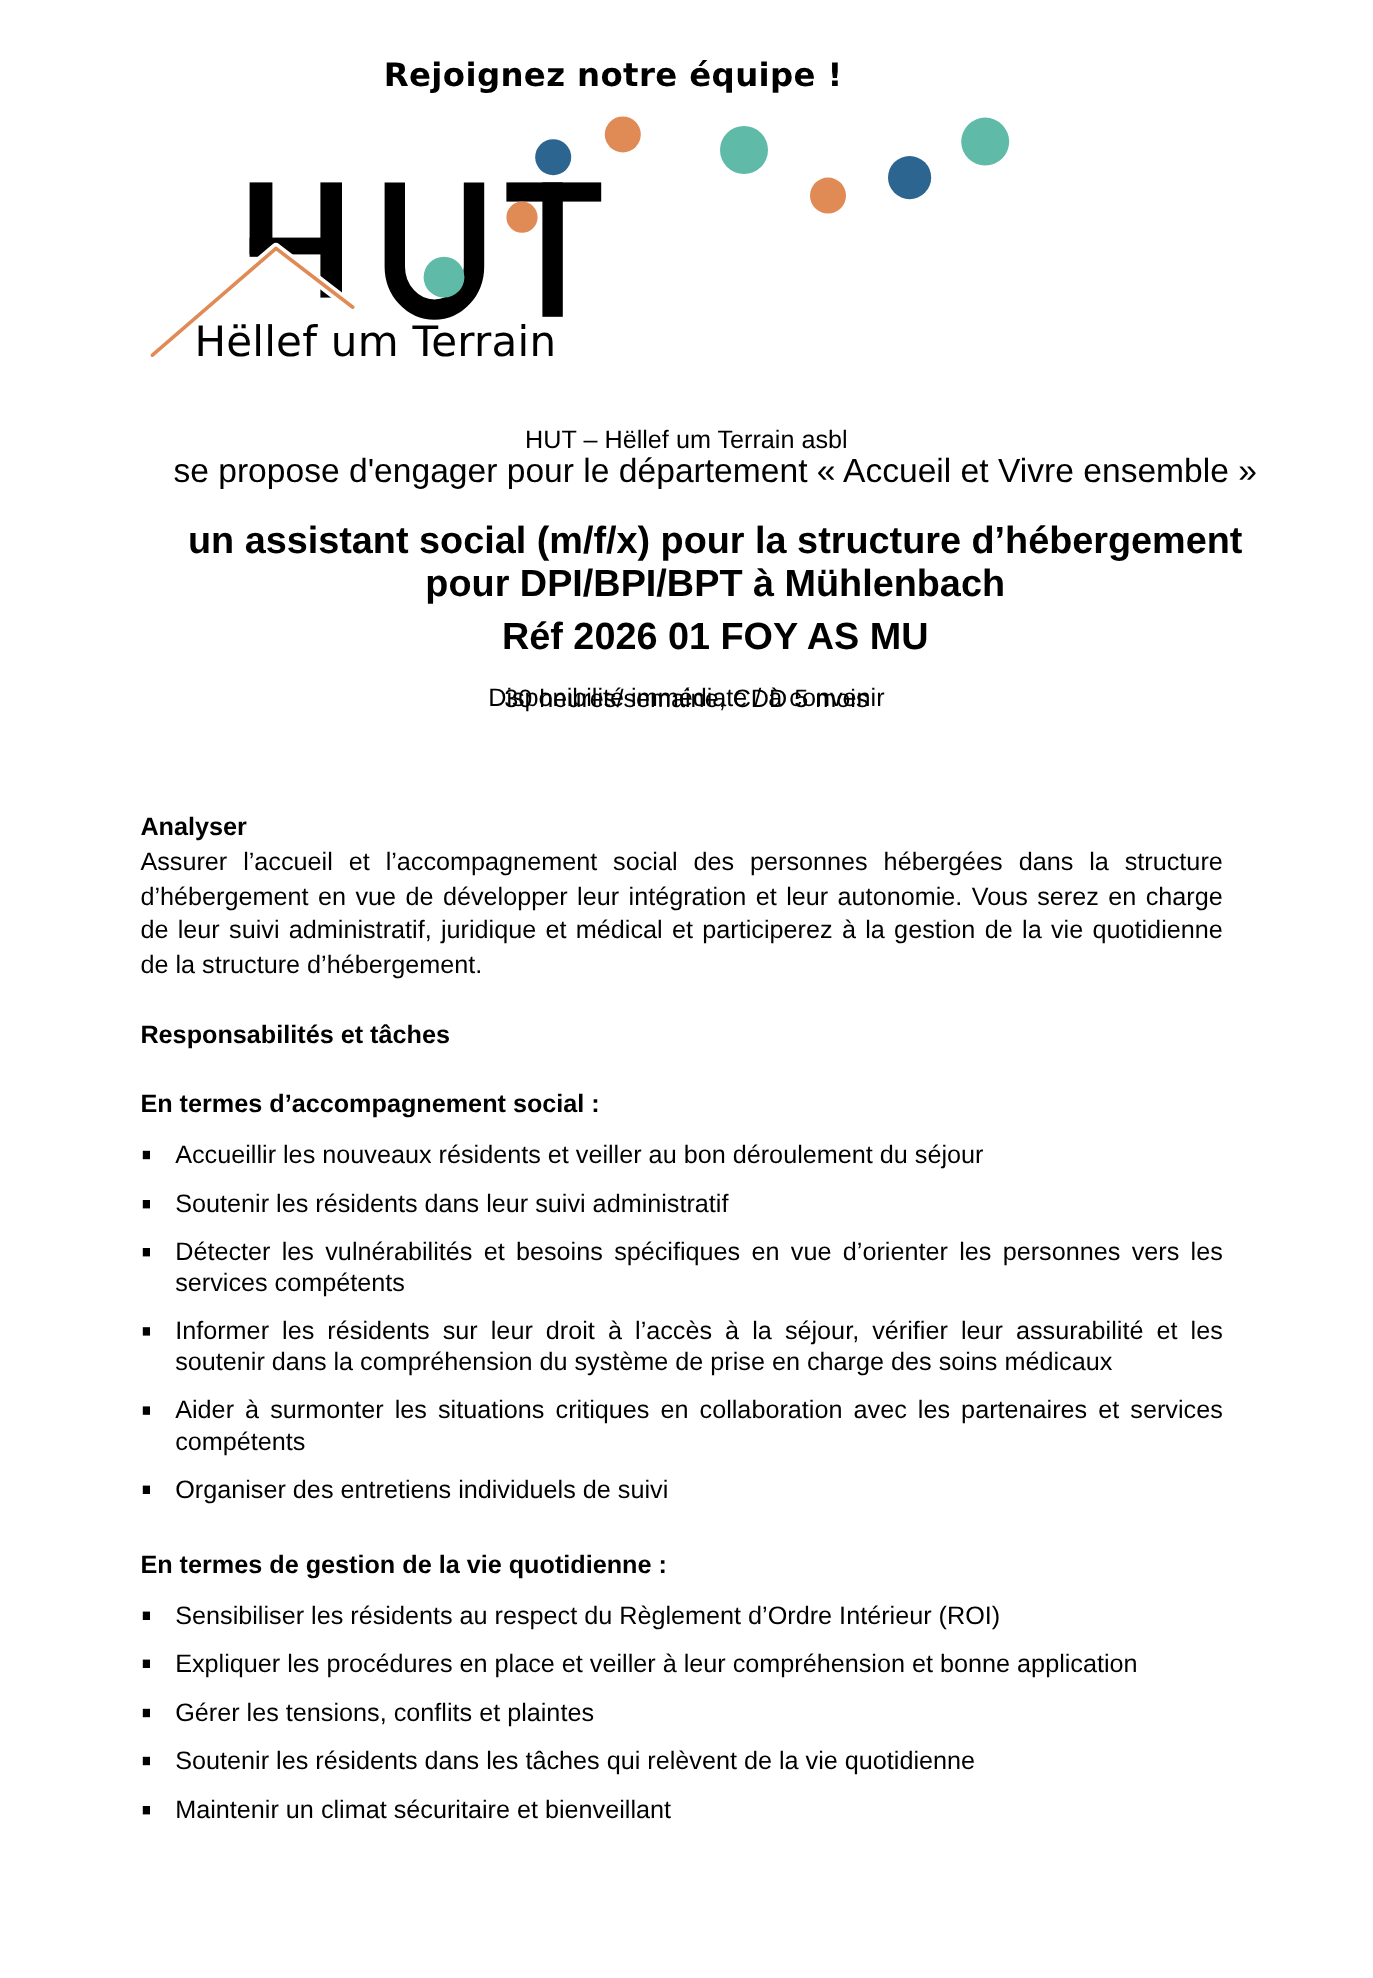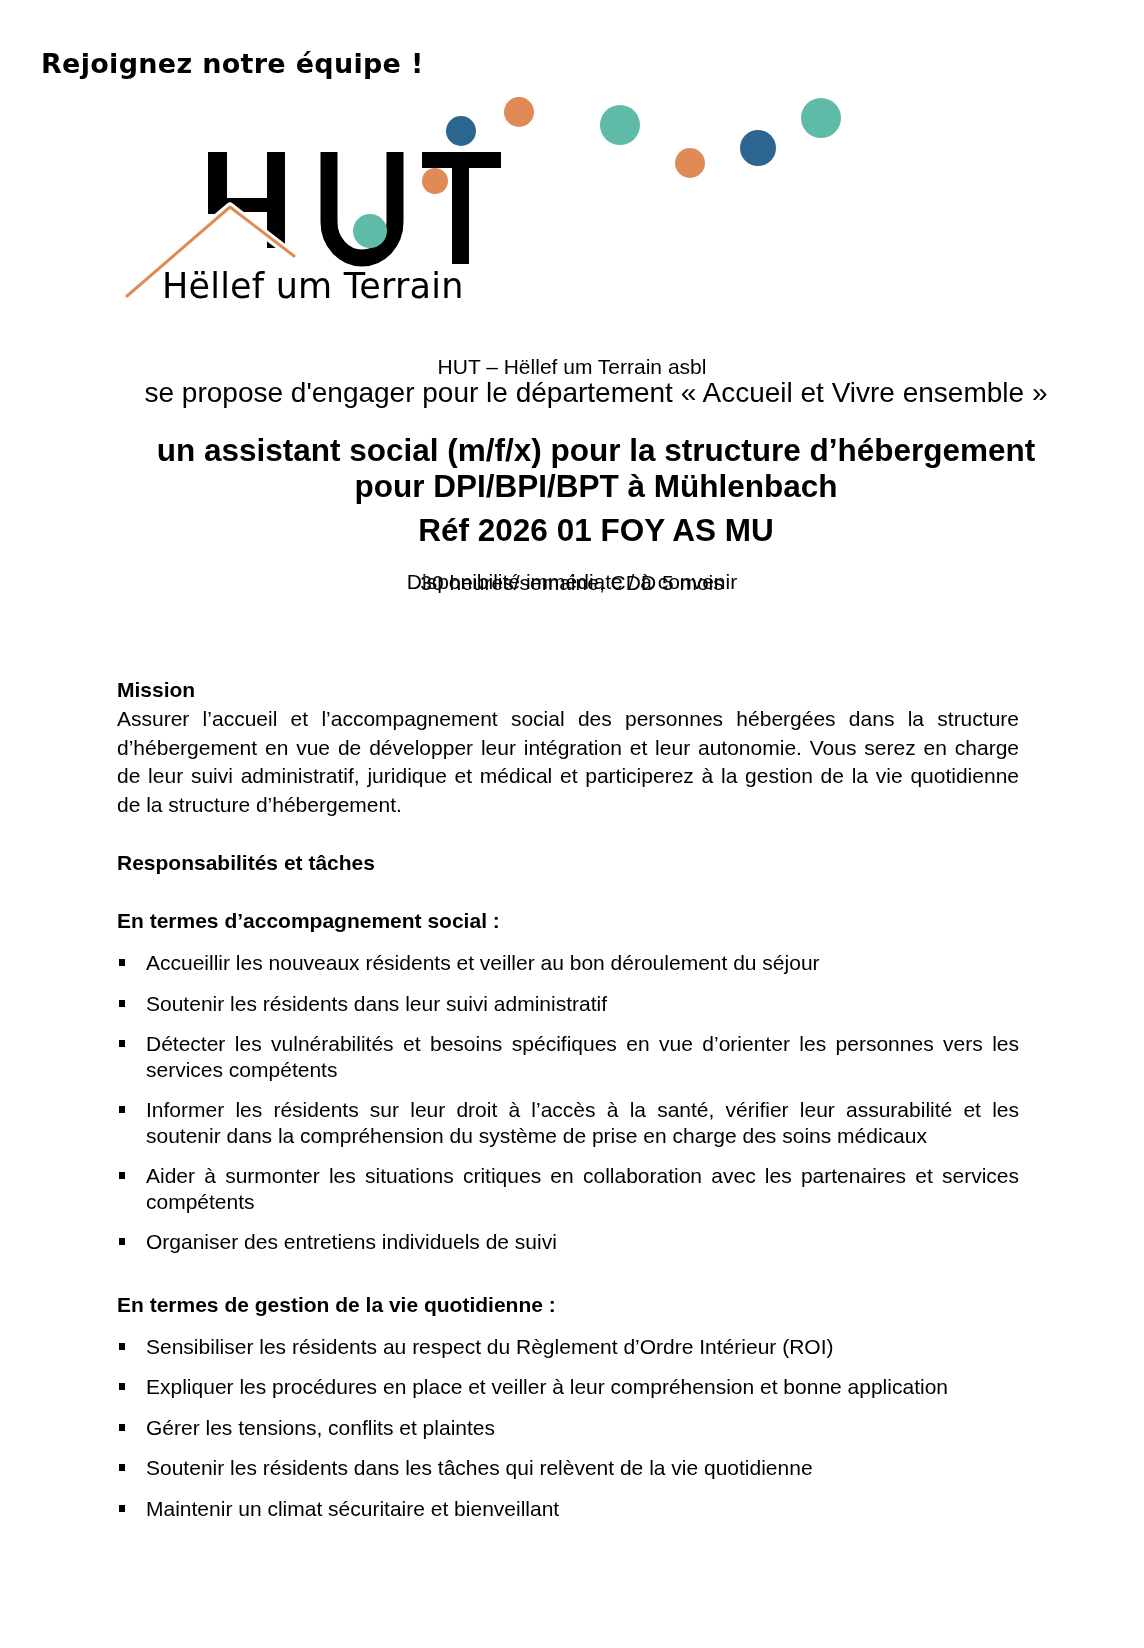--- a/index.html
+++ b/index.html
@@ -4,23 +4,23 @@
   <style>
     html, body { margin: 0; padding: 0; background: #ffffff; }
     body {
       width: 1144px; height: 1648px; position: relative; overflow: hidden;
       font-family: "Liberation Sans", sans-serif; color: #000;
     }
     .abs { position: absolute; }
 
     
     #tagline {
-      left: 0; width: 1022px; top: 48px; text-align: left;
+      left: 0; width: 1022px; top: 48px; text-align: center;
       font-family: "DejaVu Sans", sans-serif; font-weight: bold;
-      font-size: 27px; letter-spacing: 0.3px; margin-left: 41px;
+      font-size: 27px; letter-spacing: 0.3px;
     }
     #logo { left: 0; top: 0; width: 1144px; height: 330px; }
     #logo-sub {
       left: 162px; top: 266px;
       font-family: "DejaVu Sans", sans-serif; font-size: 35px; letter-spacing: 0.2px;
       font-weight: normal;
     }
 
     
     .center { left: 0; width: 1144px; text-align: center; }
@@ -87,31 +87,31 @@
 
 <div id="org-line" class="abs center">HUT – Hëllef um Terrain asbl</div>
 <div id="dept-line" class="abs center">se propose d'engager pour le département « Accueil et Vivre ensemble »</div>
 <div id="title-1" class="abs center title-line">un assistant social (m/f/x) pour la structure d’hébergement</div>
 <div id="title-2" class="abs center title-line">pour DPI/BPI/BPT à Mühlenbach</div>
 <div id="title-3" class="abs center title-line">Réf 2026 01 FOY AS MU</div>
 <div id="detail-1" class="abs center">30 heures/semaine, CDD 5 mois</div>
 <div id="detail-2" class="abs center">Disponibilité immédiate / à convenir</div>
 
 <div id="content" class="abs">
-  <div id="sec-mission-title" class="h">Mission</div>
+  <div id="sec-mission-title" class="h">Analyser</div>
   <p class="body">Assurer l’accueil et l’accompagnement social des personnes hébergées dans la structure d’hébergement en vue de développer leur intégration et leur autonomie. Vous serez en charge de leur suivi administratif, juridique et médical et participerez à la gestion de la vie quotidienne de la structure d’hébergement.</p>
 
   <div id="sec-resp-title" class="h">Responsabilités et tâches</div>
 
   <div id="sub1-title" class="h">En termes d’accompagnement social :</div>
   <ul class="bullets">
     <li><span class="bullet"></span><span>Accueillir les nouveaux résidents et veiller au bon déroulement du séjour</span></li>
     <li><span class="bullet"></span><span>Soutenir les résidents dans leur suivi administratif</span></li>
     <li><span class="bullet"></span><span>Détecter les vulnérabilités et besoins spécifiques en vue d’orienter les personnes vers les services compétents</span></li>
-    <li><span class="bullet"></span><span>Informer les résidents sur leur droit à l’accès à la santé, vérifier leur assurabilité et les soutenir dans la compréhension du système de prise en charge des soins médicaux</span></li>
+    <li><span class="bullet"></span><span>Informer les résidents sur leur droit à l’accès à la séjour, vérifier leur assurabilité et les soutenir dans la compréhension du système de prise en charge des soins médicaux</span></li>
     <li><span class="bullet"></span><span>Aider à surmonter les situations critiques en collaboration avec les partenaires et services compétents</span></li>
     <li><span class="bullet"></span><span>Organiser des entretiens individuels de suivi</span></li>
   </ul>
 
   <div id="sub2-title" class="h">En termes de gestion de la vie quotidienne :</div>
   <ul class="bullets">
     <li><span class="bullet"></span><span>Sensibiliser les résidents au respect du Règlement d’Ordre Intérieur (ROI)</span></li>
     <li><span class="bullet"></span><span>Expliquer les procédures en place et veiller à leur compréhension et bonne application</span></li>
     <li><span class="bullet"></span><span>Gérer les tensions, conflits et plaintes</span></li>
     <li><span class="bullet"></span><span>Soutenir les résidents dans les tâches qui relèvent de la vie quotidienne</span></li>

